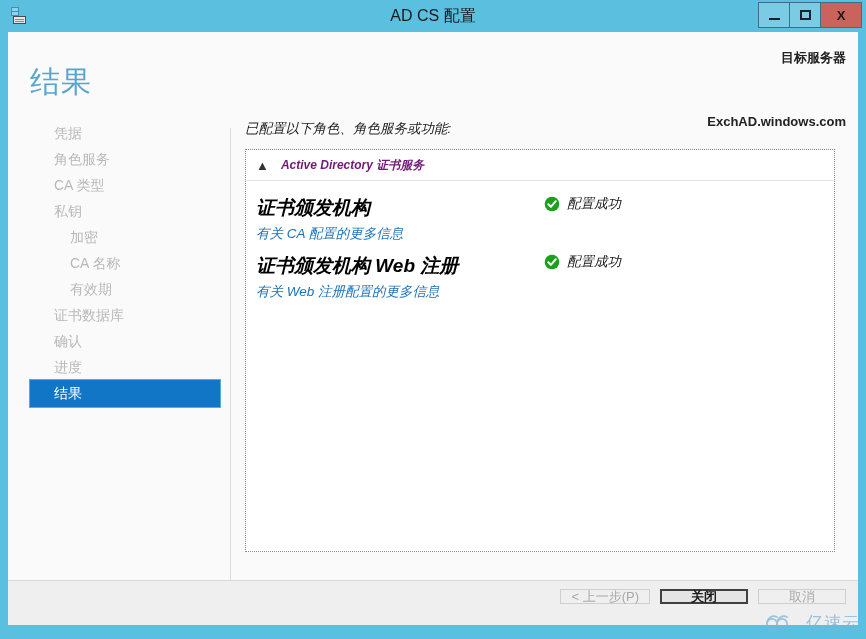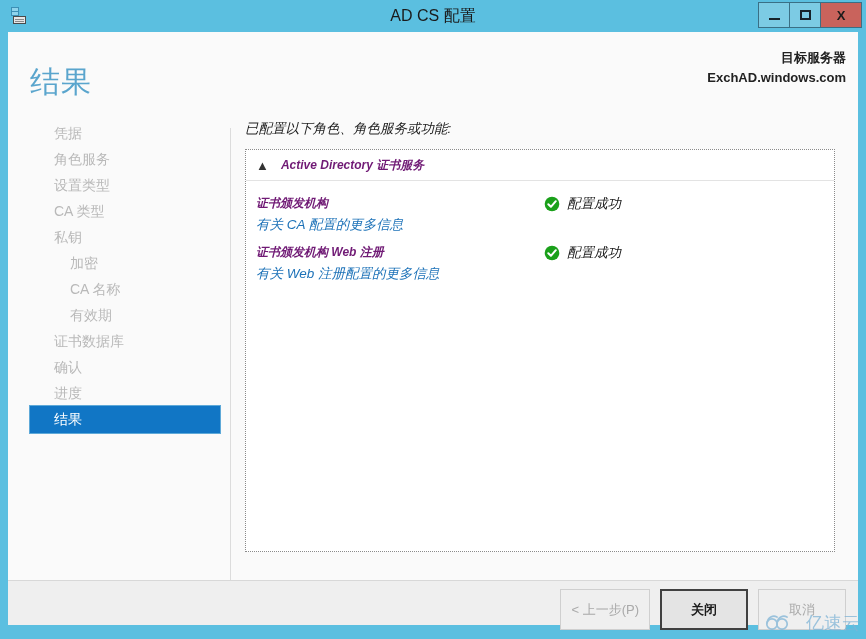--- a/index.html
+++ b/index.html
@@ -78,21 +78,21 @@
     color: #5aa5cd;
     letter-spacing: 1px;
   }
   .server-block {
     position: absolute;
     right: 12px; top: 16px;
     text-align: right;
     color: #222;
   }
   .server-label { font-size: 13px; font-weight: bold; line-height: 20px; }
-  .server-name  { font-size: 13px; font-weight: bold; line-height: 20px; }
+  .server-name  { font-size: 13px; font-weight: bold; line-height: 20px; margin-top: 44px; }
 
   
   .sidebar {
     position: absolute;
     left: 0; top: 88px;
     width: 214px; height: 455px;
   }
   .side-item {
     height: 26px;
     line-height: 26px;
@@ -157,23 +157,23 @@
     font-weight: bold;
     color: #701a75;
   }
   .result-rows { padding: 14px 0 0 0; }
   .result-row { position: relative; margin-bottom: 10px; }
   .row-main {
     display: flex;
     align-items: flex-start;
   }
   .row-name {
-    font-size: 12px;
+    font-size: 19px;
     font-weight: bold;
-    color: #701a75;
+    color: #000000;
     padding-left: 10px;
     width: 290px;
   }
   .row-status {
     position: absolute;
     left: 298px; top: 0;
     display: flex; align-items: center;
     font-size: 13.5px;
     color: #1b1b1b;
   }
@@ -202,21 +202,21 @@
     border-top: 1px solid #d8d8d8;
   }
   .footer-buttons {
     position: absolute;
     right: 12px; top: 8px;
     display: flex;
     gap: 10px;
   }
   .btn {
     min-width: 86px;
-    height: 41px;
+    height: 15px;
     padding: 0 10px;
     font-size: 13px;
     font-family: "Liberation Sans", sans-serif;
     background: #efefef;
     border: 1px solid #cfcfcf;
     color: #a9a9a9;
     display: flex; align-items: center; justify-content: center;
     cursor: default;
     white-space: nowrap;
   }
@@ -278,21 +278,20 @@
     <div class="page-title">结果</div>
 
     <div class="server-block">
       <div class="server-label">目标服务器</div>
       <div class="server-name">ExchAD.windows.com</div>
     </div>
 
     <div class="sidebar" id="sidebar">
         <div class="side-item">凭据</div>
         <div class="side-item">角色服务</div>
-        <div class="side-item">设置类型</div>
         <div class="side-item">CA 类型</div>
         <div class="side-item">私钥</div>
         <div class="side-item sub">加密</div>
         <div class="side-item sub">CA 名称</div>
         <div class="side-item sub">有效期</div>
         <div class="side-item">证书数据库</div>
         <div class="side-item">确认</div>
         <div class="side-item">进度</div>
         <div class="side-item active">结果</div>
       </div>

